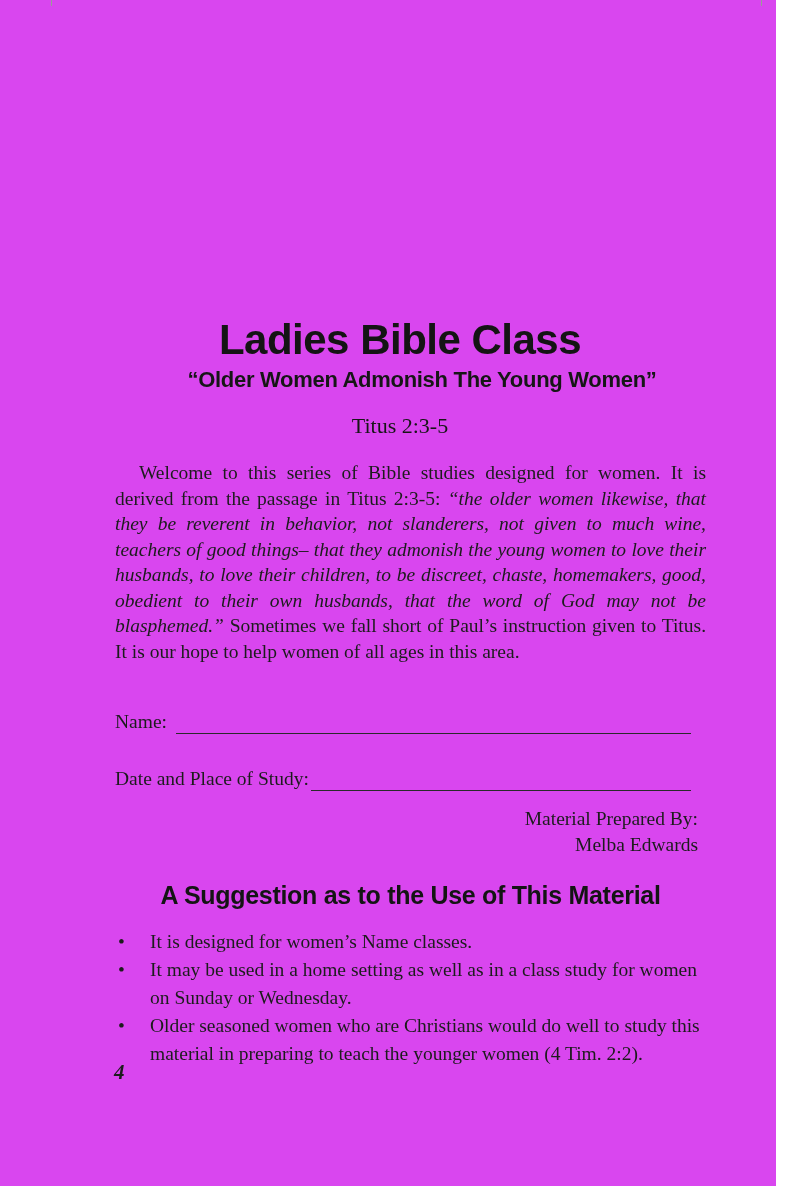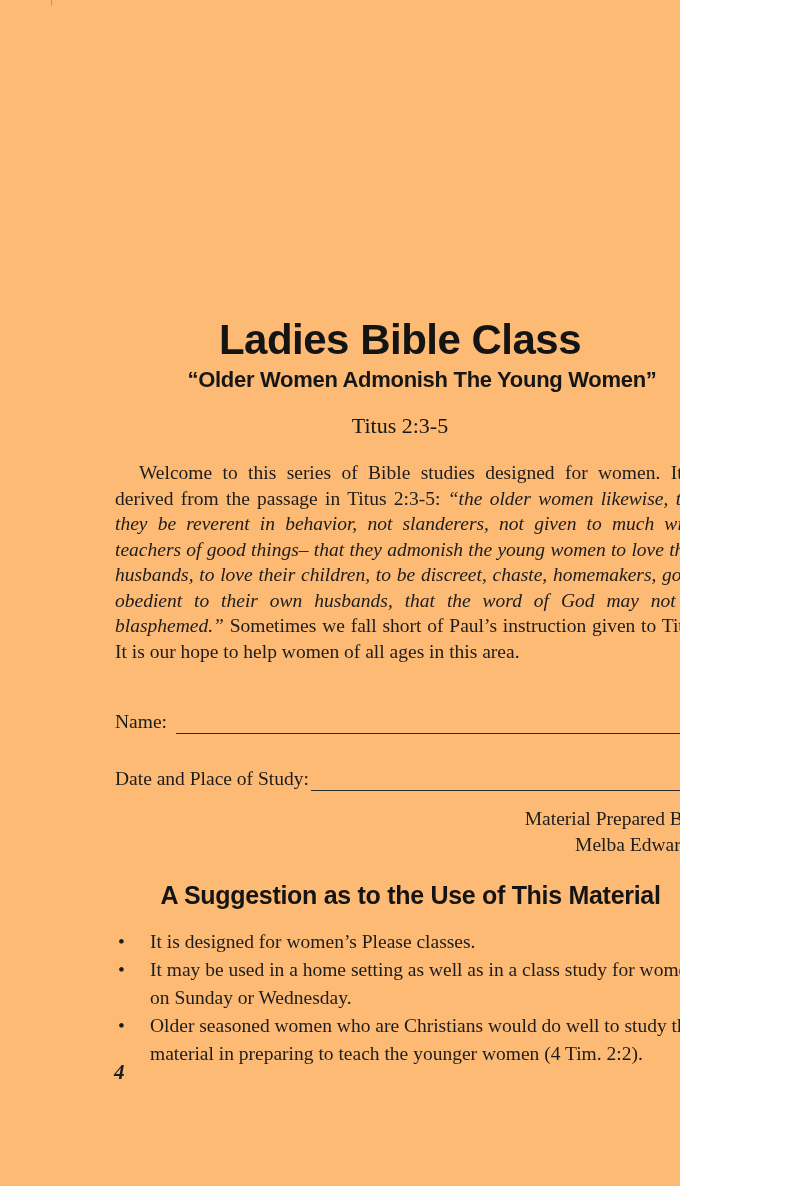--- a/index.html
+++ b/index.html
@@ -2,23 +2,23 @@
 <html><head>
 <meta charset="utf-8">
 <style>
   html, body {
     margin: 0;
     padding: 0;
     background: #ffffff;
   }
   .page {
     position: relative;
-    width: 680px;
+    width: 776px;
     height: 1186px;
-    background: #fdba74;
+    background: #d946ef;
     font-family: "Liberation Serif", serif;
     color: #1c1c1c;
     overflow: hidden;
   }
   .crop-mark {
     position: absolute;
     top: 0;
     width: 1px;
     height: 6px;
     background: #9a9a9a;
@@ -172,21 +172,21 @@
   <div class="col section-heading">A Suggestion as to the Use of This Material</div>
 
   <div class="col credits">
     <div>Material Prepared By:</div>
     <div>Melba Edwards</div>
   </div>
 
   <div class="col bullet-list">
       <div class="bullet-item">
         <span class="bullet-marker">•</span>
-        <span class="bullet-text">It is designed for women’s Please classes.</span>
+        <span class="bullet-text">It is designed for women’s Name classes.</span>
       </div>
       <div class="bullet-item">
         <span class="bullet-marker">•</span>
         <span class="bullet-text">It may be used in a home setting as well as in a class study for women on Sunday or Wednesday.</span>
       </div>
       <div class="bullet-item">
         <span class="bullet-marker">•</span>
         <span class="bullet-text">Older seasoned women who are Christians would do well to study this material in preparing to teach the younger women (4 Tim. 2:2).</span>
       </div>
     </div>

